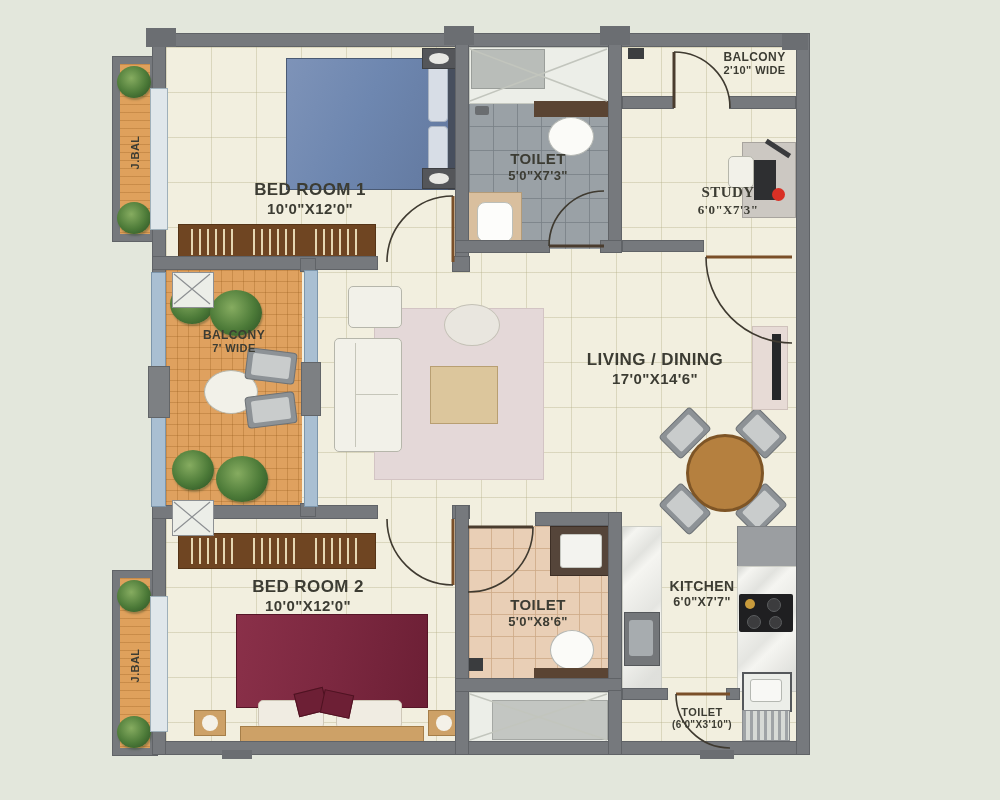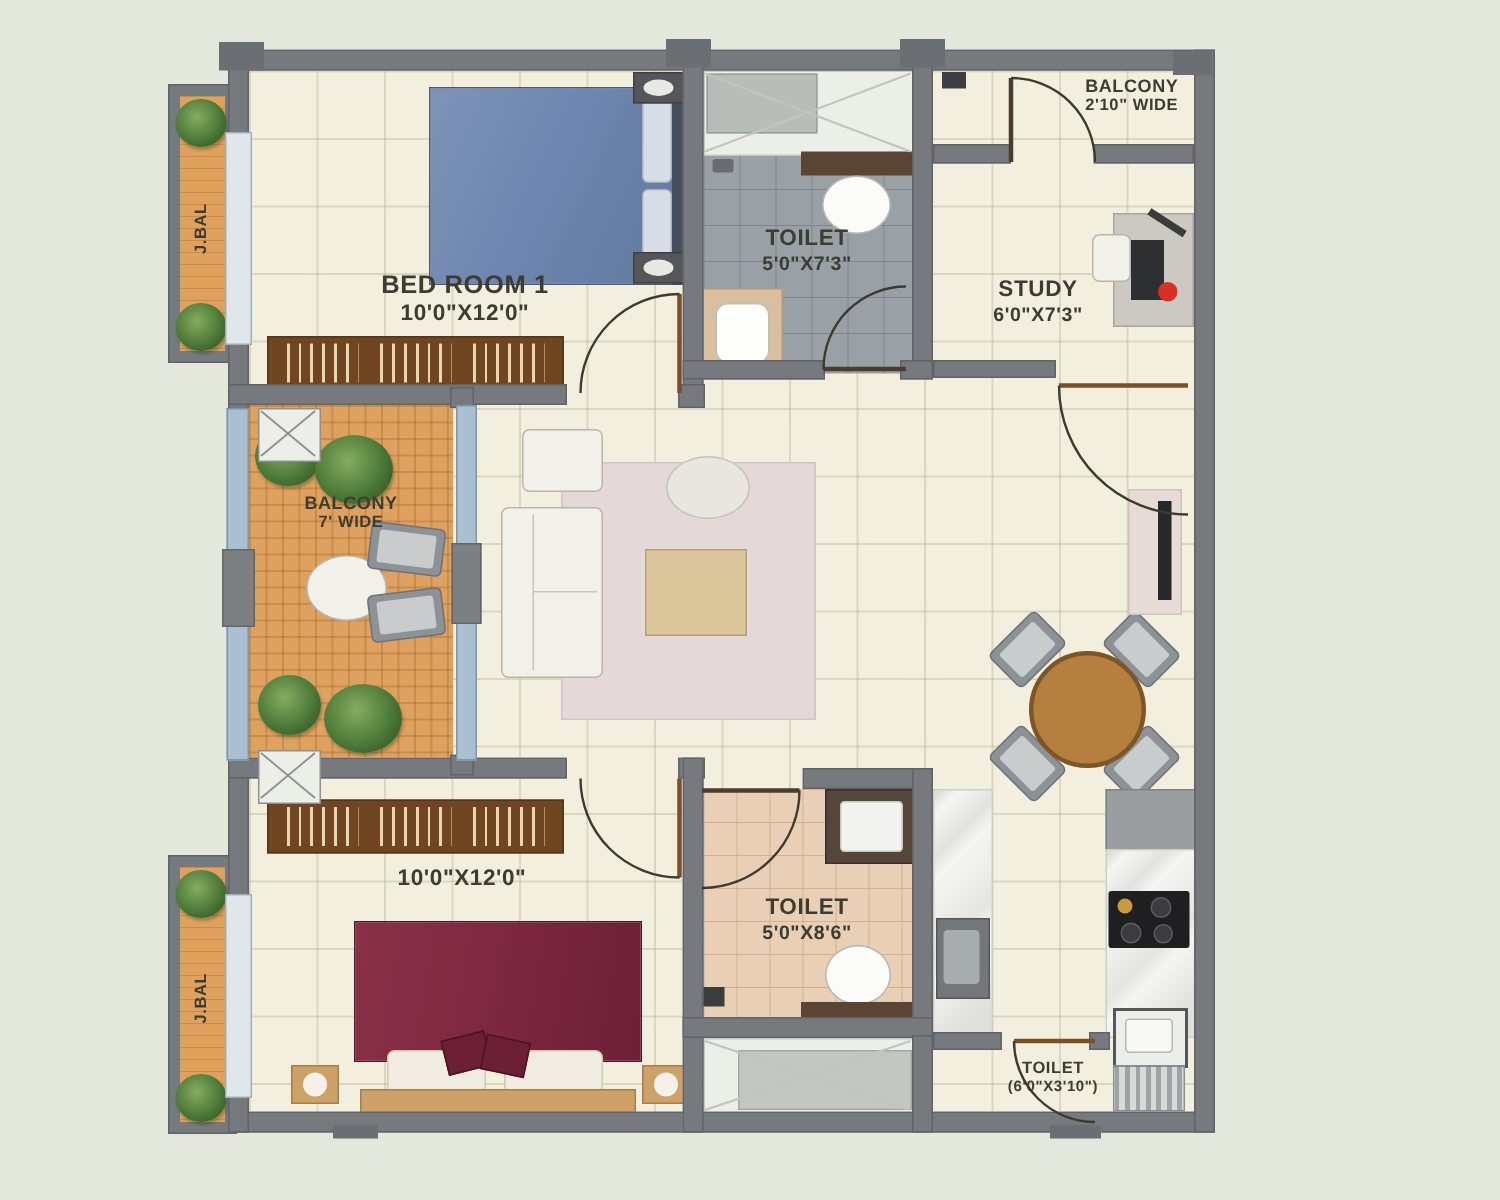--- a/index.html
+++ b/index.html
@@ -261,39 +261,48 @@
   </svg>
 
   <div class="label" style="left:220px;top:180px;width:180px;">
     <div class="nm">BED ROOM 1</div>
     <div class="dm">10'0"X12'0"</div>
   </div>
   <div class="label md" style="left:468px;top:150px;width:140px;">
     <div class="nm">TOILET</div>
     <div class="dm">5'0"X7'3"</div>
   </div>
-  <div class="label md" style="left:612px;top:184px;width:160px;">
+  <div class="label md" style="left:648px;top:184px;width:160px;font-family:Liberation Serif, serif;">
     <div class="nm">STUDY</div>
     <div class="dm">6'0"X7'3"</div>
   </div>
   <div class="label sm" style="left:692px;top:50px;width:125px;">
     <div class="nm">BALCONY</div>
     <div class="dm">2'10" WIDE</div>
   </div>
   <div class="label sm" style="left:172px;top:328px;width:124px;">
     <div class="nm">BALCONY</div>
     <div class="dm">7' WIDE</div>
   </div>
+  <div class="label" style="left:560px;top:350px;width:190px;">
+    <div class="nm">LIVING / DINING</div>
+    <div class="dm">17'0"X14'6"</div>
+  </div>
   <div class="label" style="left:218px;top:577px;width:180px;">
+    <div class="nm">BED ROOM 2</div>
     <div class="dm">10'0"X12'0"</div>
   </div>
   <div class="label md" style="left:468px;top:596px;width:140px;">
     <div class="nm">TOILET</div>
     <div class="dm">5'0"X8'6"</div>
   </div>
+  <div class="label sm" style="left:630px;top:578px;width:144px;">
+    <div class="nm" style="font-size:14px;">KITCHEN</div>
+    <div class="dm" style="font-size:12.5px;">6'0"X7'7"</div>
+  </div>
   <div class="label xs" style="left:642px;top:706px;width:120px;">
     <div class="nm">TOILET</div>
     <div class="dm">(6'0"X3'10")</div>
   </div>
   <div class="label xs vert" style="left:105px;top:146px;width:60px;">
     <div class="nm">J.BAL</div>
   </div>
   <div class="label xs vert" style="left:105px;top:659px;width:60px;">
     <div class="nm">J.BAL</div>
   </div>

